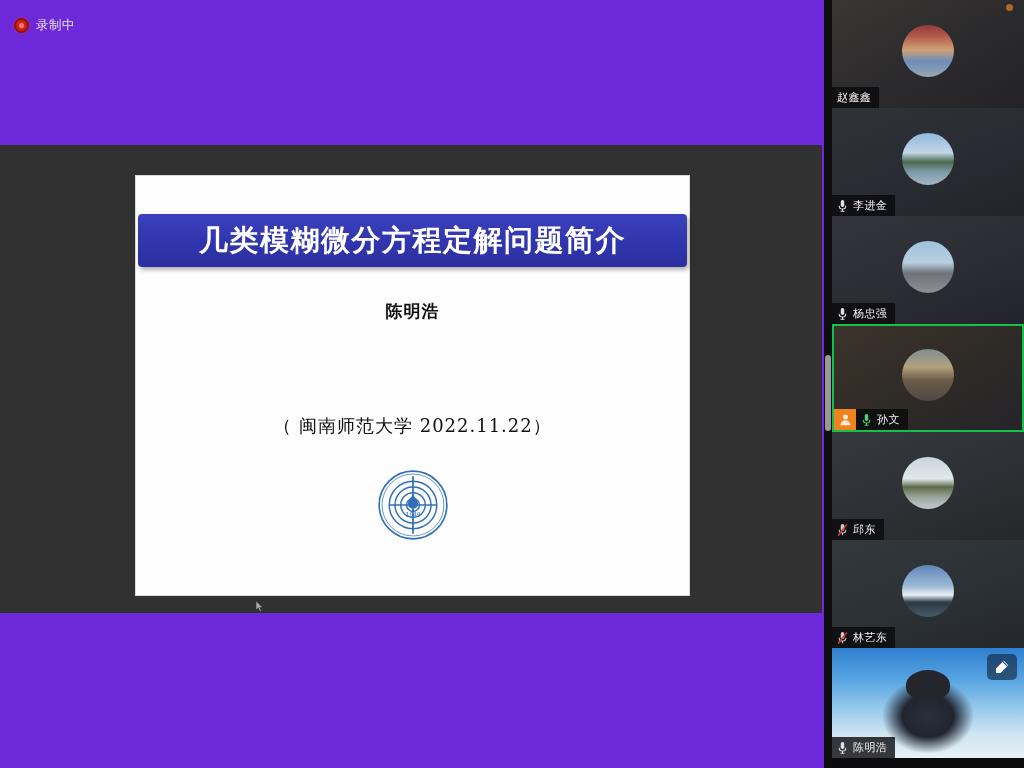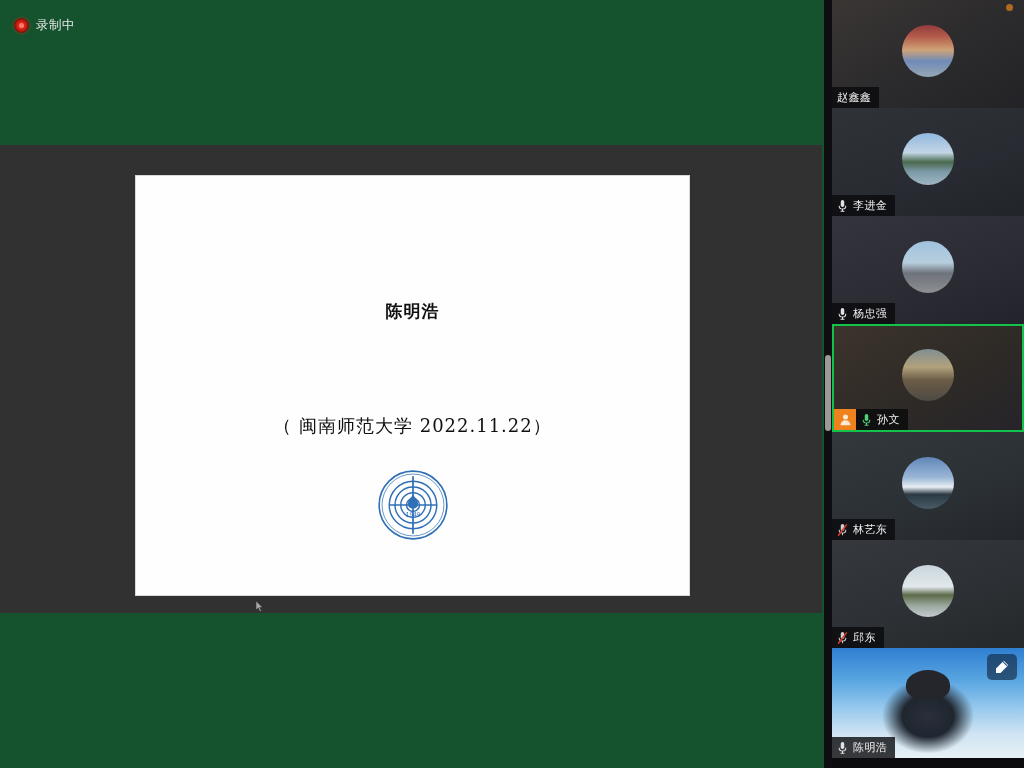--- a/index.html
+++ b/index.html
@@ -9,21 +9,21 @@
     background: #000;
     width: 1024px;
     height: 768px;
     overflow: hidden;
     font-family: "Liberation Sans", "DejaVu Sans", sans-serif;
   }
   #app {
     position: relative;
     width: 1024px;
     height: 768px;
-    background: #14532d;
+    background: #6d28d9;
   }
 
   
   .rec-indicator {
     position: absolute;
     left: 14px;
     top: 17px;
     display: flex;
     align-items: center;
     gap: 7px;
@@ -270,20 +270,23 @@
 
   <div class="rec-indicator">
     <span class="rec-dot"></span>
     <span class="rec-label">录制中</span>
   </div>
 
   <div class="share-viewport">
 
     <div class="slide">
 
+      <div class="slide-title-bar">
+        <span class="slide-title-text">几类模糊微分方程定解问题简介</span>
+      </div>
 
       <div class="slide-line slide-author">陈明浩</div>
       <div class="slide-line slide-venue">（ 闽南师范大学 2022.11.22）</div>
 
       <svg class="slide-logo" viewBox="0 0 100 100">
         <circle cx="50" cy="50" r="47" fill="none" stroke="#2f6fb5" stroke-width="2.2"></circle>
         <circle cx="50" cy="50" r="43" fill="none" stroke="#2f6fb5" stroke-width="1"></circle>
         <circle cx="50" cy="50" r="33" fill="none" stroke="#2f6fb5" stroke-width="2"></circle>
         <circle cx="50" cy="50" r="25" fill="none" stroke="#2f6fb5" stroke-width="2"></circle>
         <circle cx="50" cy="50" r="17" fill="none" stroke="#2f6fb5" stroke-width="2"></circle>
@@ -351,43 +354,43 @@
         <svg class="mic" viewBox="0 0 12 16">
           <rect x="4" y="1" width="4" height="8" rx="2" fill="#4fd37a"></rect>
           <path d="M2.2 7.6 a3.8 3.8 0 0 0 7.6 0" fill="none" stroke="#4fd37a" stroke-width="1.2"></path>
           <line x1="6" y1="11.4" x2="6" y2="14" stroke="#4fd37a" stroke-width="1.2"></line>
           <line x1="3.8" y1="14" x2="8.2" y2="14" stroke="#4fd37a" stroke-width="1.2"></line>
         </svg>
         <span class="tile-name">孙文</span>
       </div>
     </div>
 
-    <div class="tile t4">
-      <div class="tile-avatar av-e"></div>
+    <div class="tile t5">
+      <div class="tile-avatar av-f"></div>
       <div class="tile-namebar">
         <svg class="mic" viewBox="0 0 12 16">
           <rect x="4" y="1" width="4" height="8" rx="2" fill="#cfcfcf"></rect>
           <path d="M2.2 7.6 a3.8 3.8 0 0 0 7.6 0" fill="none" stroke="#cfcfcf" stroke-width="1.2"></path>
           <line x1="6" y1="11.4" x2="6" y2="14" stroke="#cfcfcf" stroke-width="1.2"></line>
           <line x1="1" y1="14.6" x2="11" y2="1.6" stroke="#e03a2a" stroke-width="1.7"></line>
         </svg>
-        <span class="tile-name">林艺东</span>
-      </div>
-    </div>
-
-    <div class="tile t5">
-      <div class="tile-avatar av-f"></div>
+        <span class="tile-name">邱东</span>
+      </div>
+    </div>
+
+    <div class="tile t4">
+      <div class="tile-avatar av-e"></div>
       <div class="tile-namebar">
         <svg class="mic" viewBox="0 0 12 16">
           <rect x="4" y="1" width="4" height="8" rx="2" fill="#cfcfcf"></rect>
           <path d="M2.2 7.6 a3.8 3.8 0 0 0 7.6 0" fill="none" stroke="#cfcfcf" stroke-width="1.2"></path>
           <line x1="6" y1="11.4" x2="6" y2="14" stroke="#cfcfcf" stroke-width="1.2"></line>
           <line x1="1" y1="14.6" x2="11" y2="1.6" stroke="#e03a2a" stroke-width="1.7"></line>
         </svg>
-        <span class="tile-name">邱东</span>
+        <span class="tile-name">林艺东</span>
       </div>
     </div>
 
     <div class="tile" style="height:110px">
       <div class="tile-video"></div>
       <div class="annot-badge">
         <svg width="18" height="18" viewBox="0 0 24 24">
           <path d="M4 14 V20 H10 L20.4 9.6 L14.4 3.6 Z" fill="#ffffff"></path>
           <path d="M13.2 4.8 L19.2 10.8" stroke="#2a5a8a" stroke-width="1.5"></path>
         </svg>

